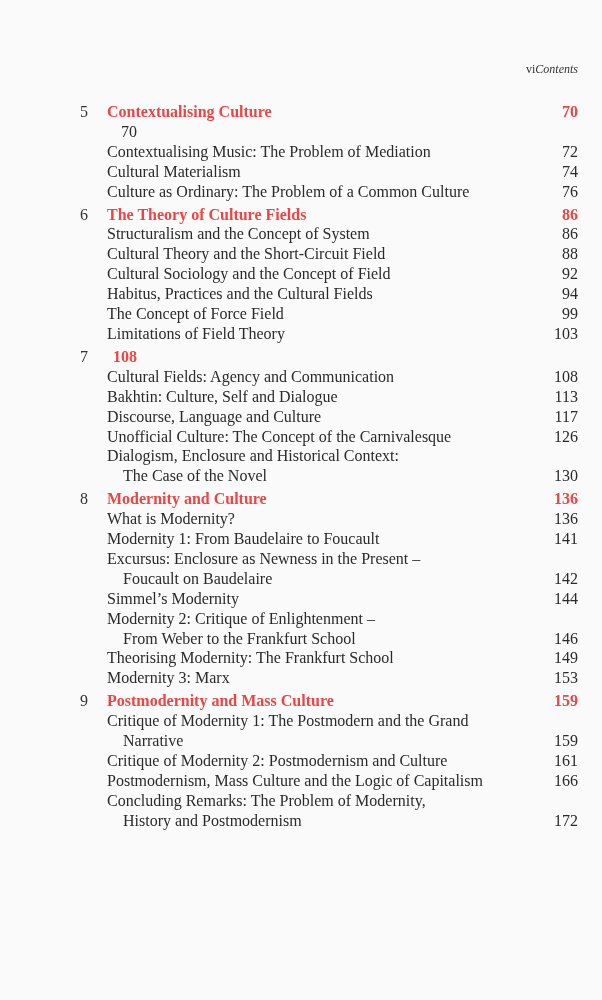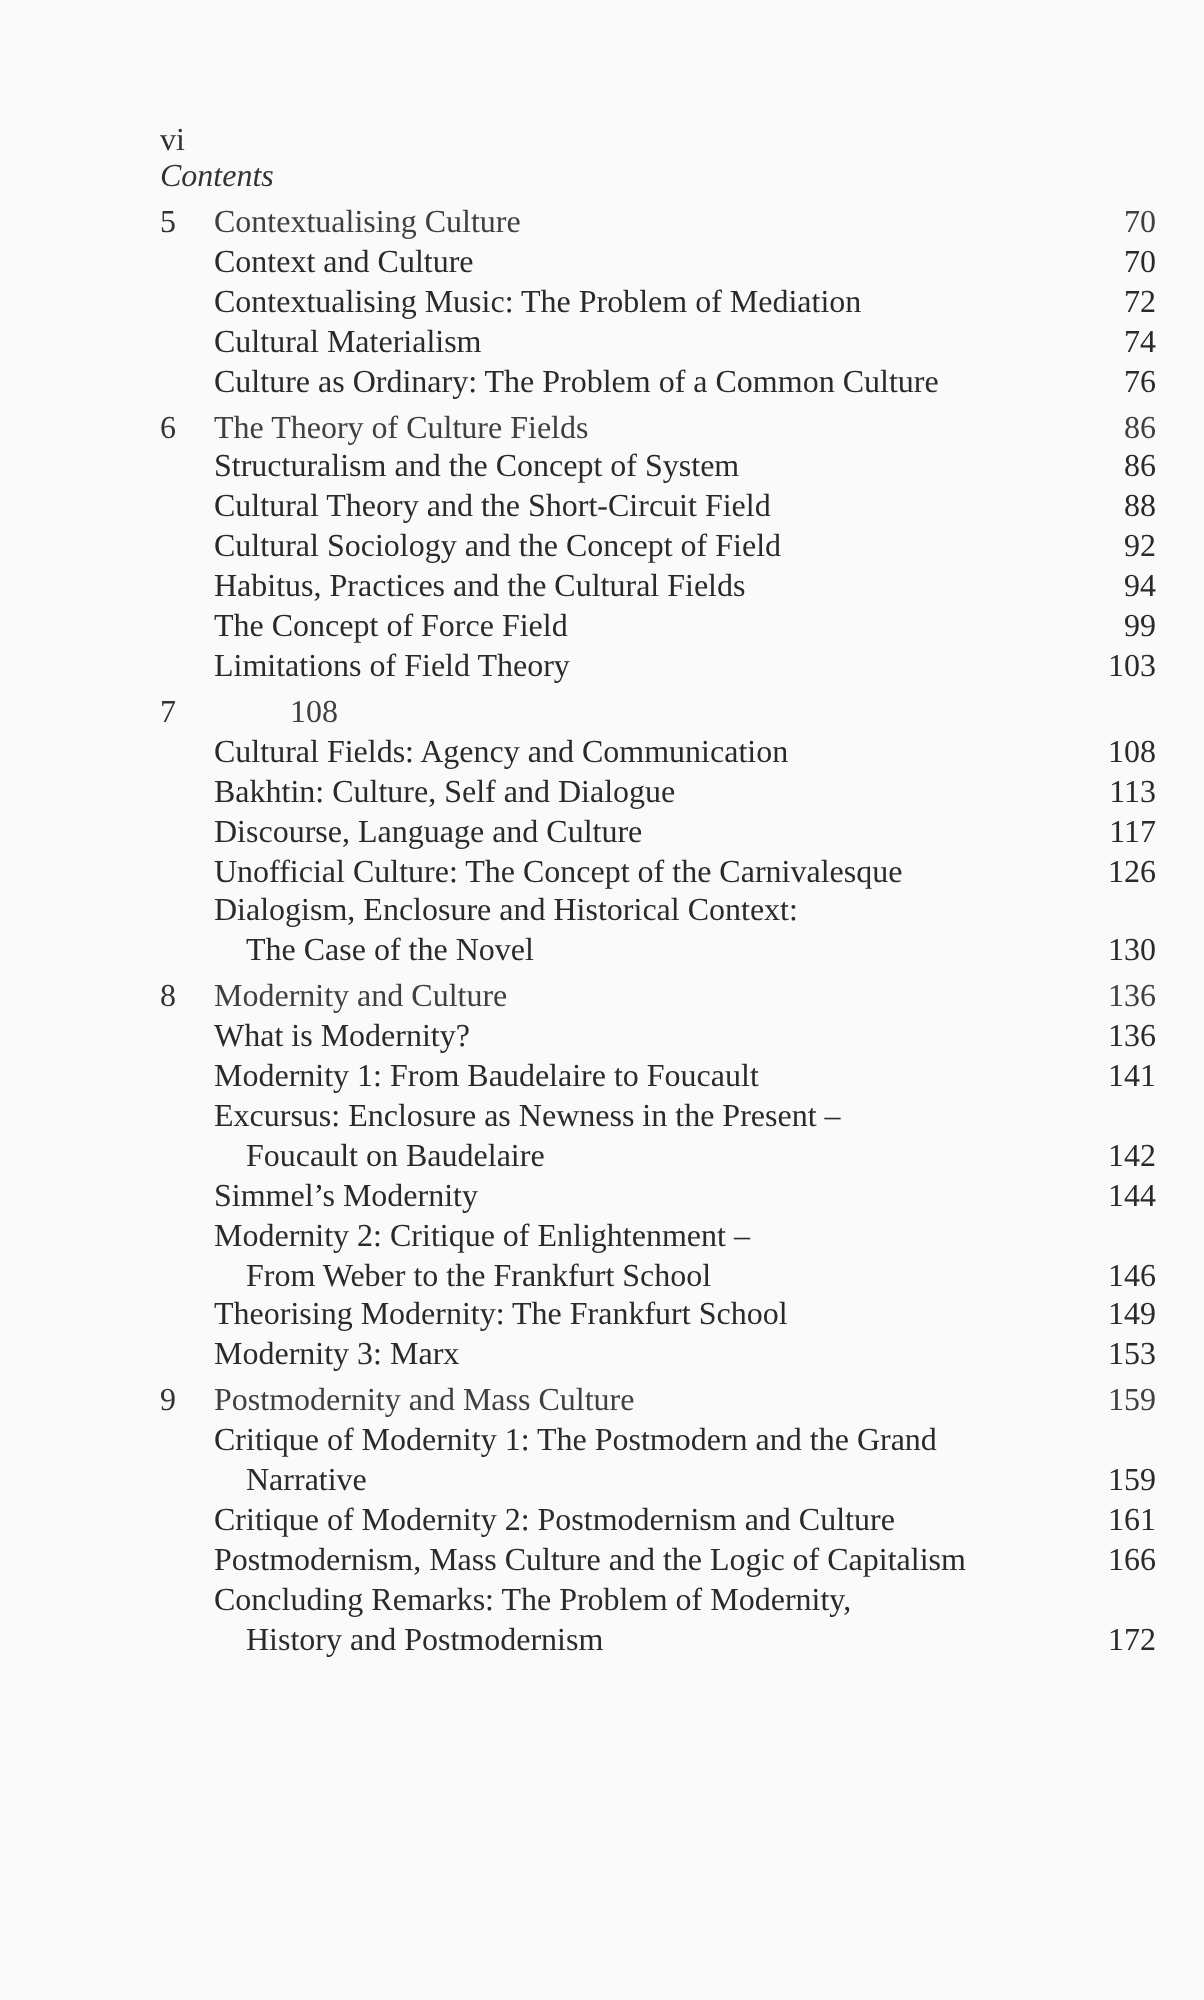--- a/index.html
+++ b/index.html
@@ -7,55 +7,54 @@
     width: 602px; height: 1000px;
     background: #fbfafa;
     font-family: "Liberation Serif", "DejaVu Serif", serif;
     color: #2a2a2a;
     position: relative;
     overflow: hidden;
   }
   .header {
     position: absolute; top: 62px; left: 80px; width: 498px;
     display: flex; justify-content: flex-end;
-    font-size: 16px; color: #333; flex-direction: column;
+    font-size: 12px; color: #333;
   }
   .header .title { font-style: italic; }
   .toc {
     position: absolute; top: 102px; left: 80px; width: 498px;
   }
   .chapter { margin-bottom: 0px; }
   .row {
     display: flex; align-items: baseline;
     font-size: 16px; line-height: 19.9px;
   }
   .num { width: 27px; flex: none; color: #333; }
   .text { flex: 1; }
-  .page { flex: none; text-align: right; min-width: 30px; margin-left: 32px; }
-  .chap-row .text, .chap-row .page { font-weight: normal; color: #404040; }
+  .page { flex: none; text-align: right; min-width: 30px; }
+  .chap-row .text, .chap-row .page { font-weight: bold; color: #ef4444; }
   .sec-row { padding-left: 27px; }
   .cont { padding-left: 16px; }
 </style>
 </head>
 <body>
 
 <div class="header">
   <span>vi</span>
   <span class="title">Contents</span>
 </div>
 
 <div class="toc" id="toc">
     <div class="chapter" style="margin-bottom: 0px;">
       <div class="row chap-row">
         <span class="num">5</span>
         <span class="text">Contextualising Culture</span>
         <span class="page">70</span>
       </div>
       <div class="row sec-row">
-        <span class="text">Context and Culture</span>
         <span class="page">70</span>
       </div>
       <div class="row sec-row">
         <span class="text">Contextualising Music: The Problem of Mediation</span>
         <span class="page">72</span>
       </div>
       <div class="row sec-row">
         <span class="text">Cultural Materialism</span>
         <span class="page">74</span>
       </div>

